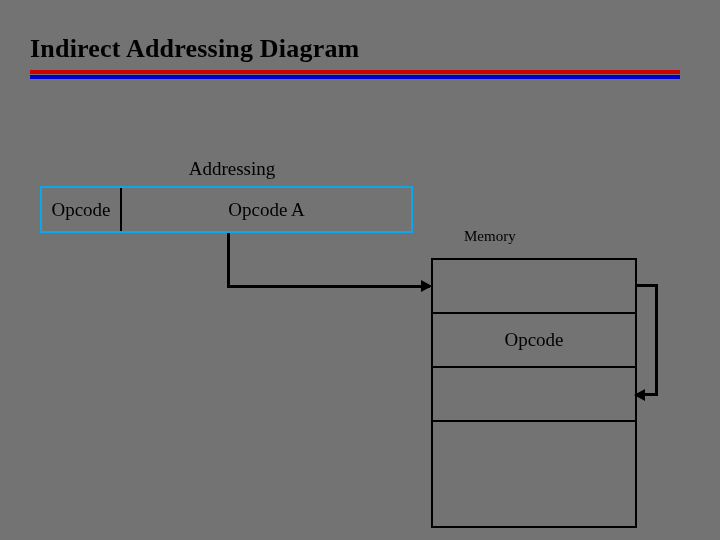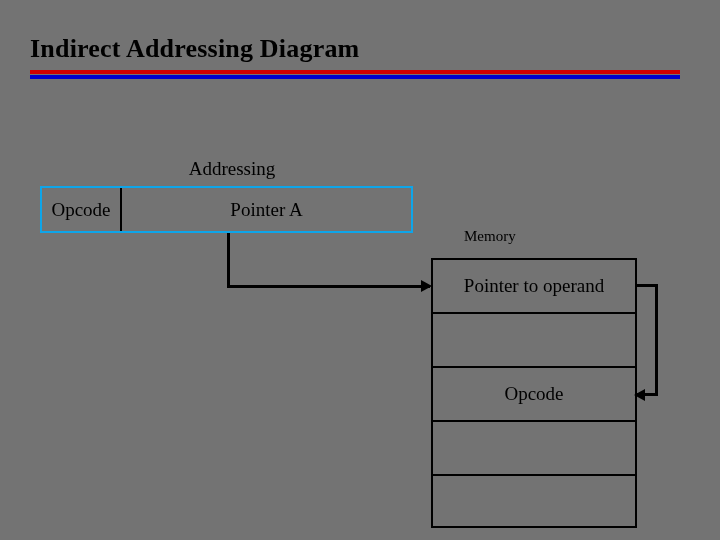--- a/index.html
+++ b/index.html
@@ -198,31 +198,30 @@
 <div id="slide">
 
   <div id="title">Indirect Addressing Diagram</div>
   <div id="rule-red"></div>
   <div id="rule-blue"></div>
 
   <div id="instruction-label">Addressing</div>
 
   <div id="instruction-box">
     <div id="opcode-cell">Opcode</div>
-    <div id="address-cell">Pointer A</div>
+    <div id="address-cell">Opcode A</div>
   </div>
 
   <div id="conn-a-vert"></div>
   <div id="conn-a-horiz"></div>
   <div id="conn-a-head"></div>
 
   <div id="memory-label">Memory</div>
 
   <div id="memory-box">
-    <div class="mem-cell">Pointer to operand</div>
     <div class="mem-cell"></div>
     <div class="mem-cell">Opcode</div>
     <div class="mem-cell"></div>
     <div class="mem-cell last"></div>
   </div>
 
   <div id="conn-p-top"></div>
   <div id="conn-p-vert"></div>
   <div id="conn-p-bottom"></div>
   <div id="conn-p-head"></div>

